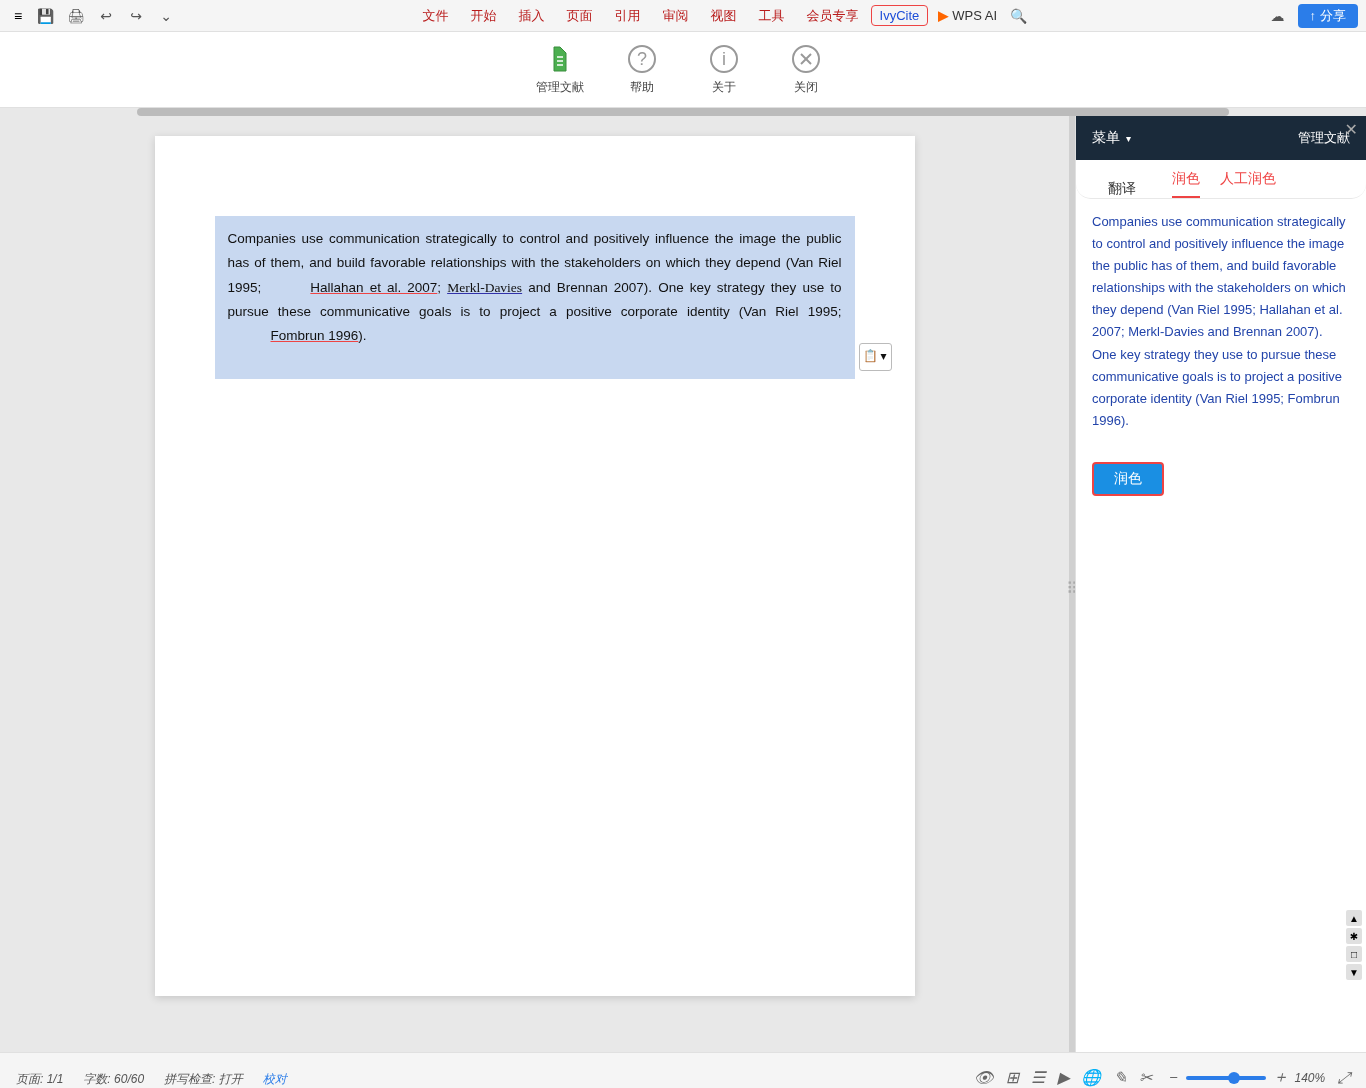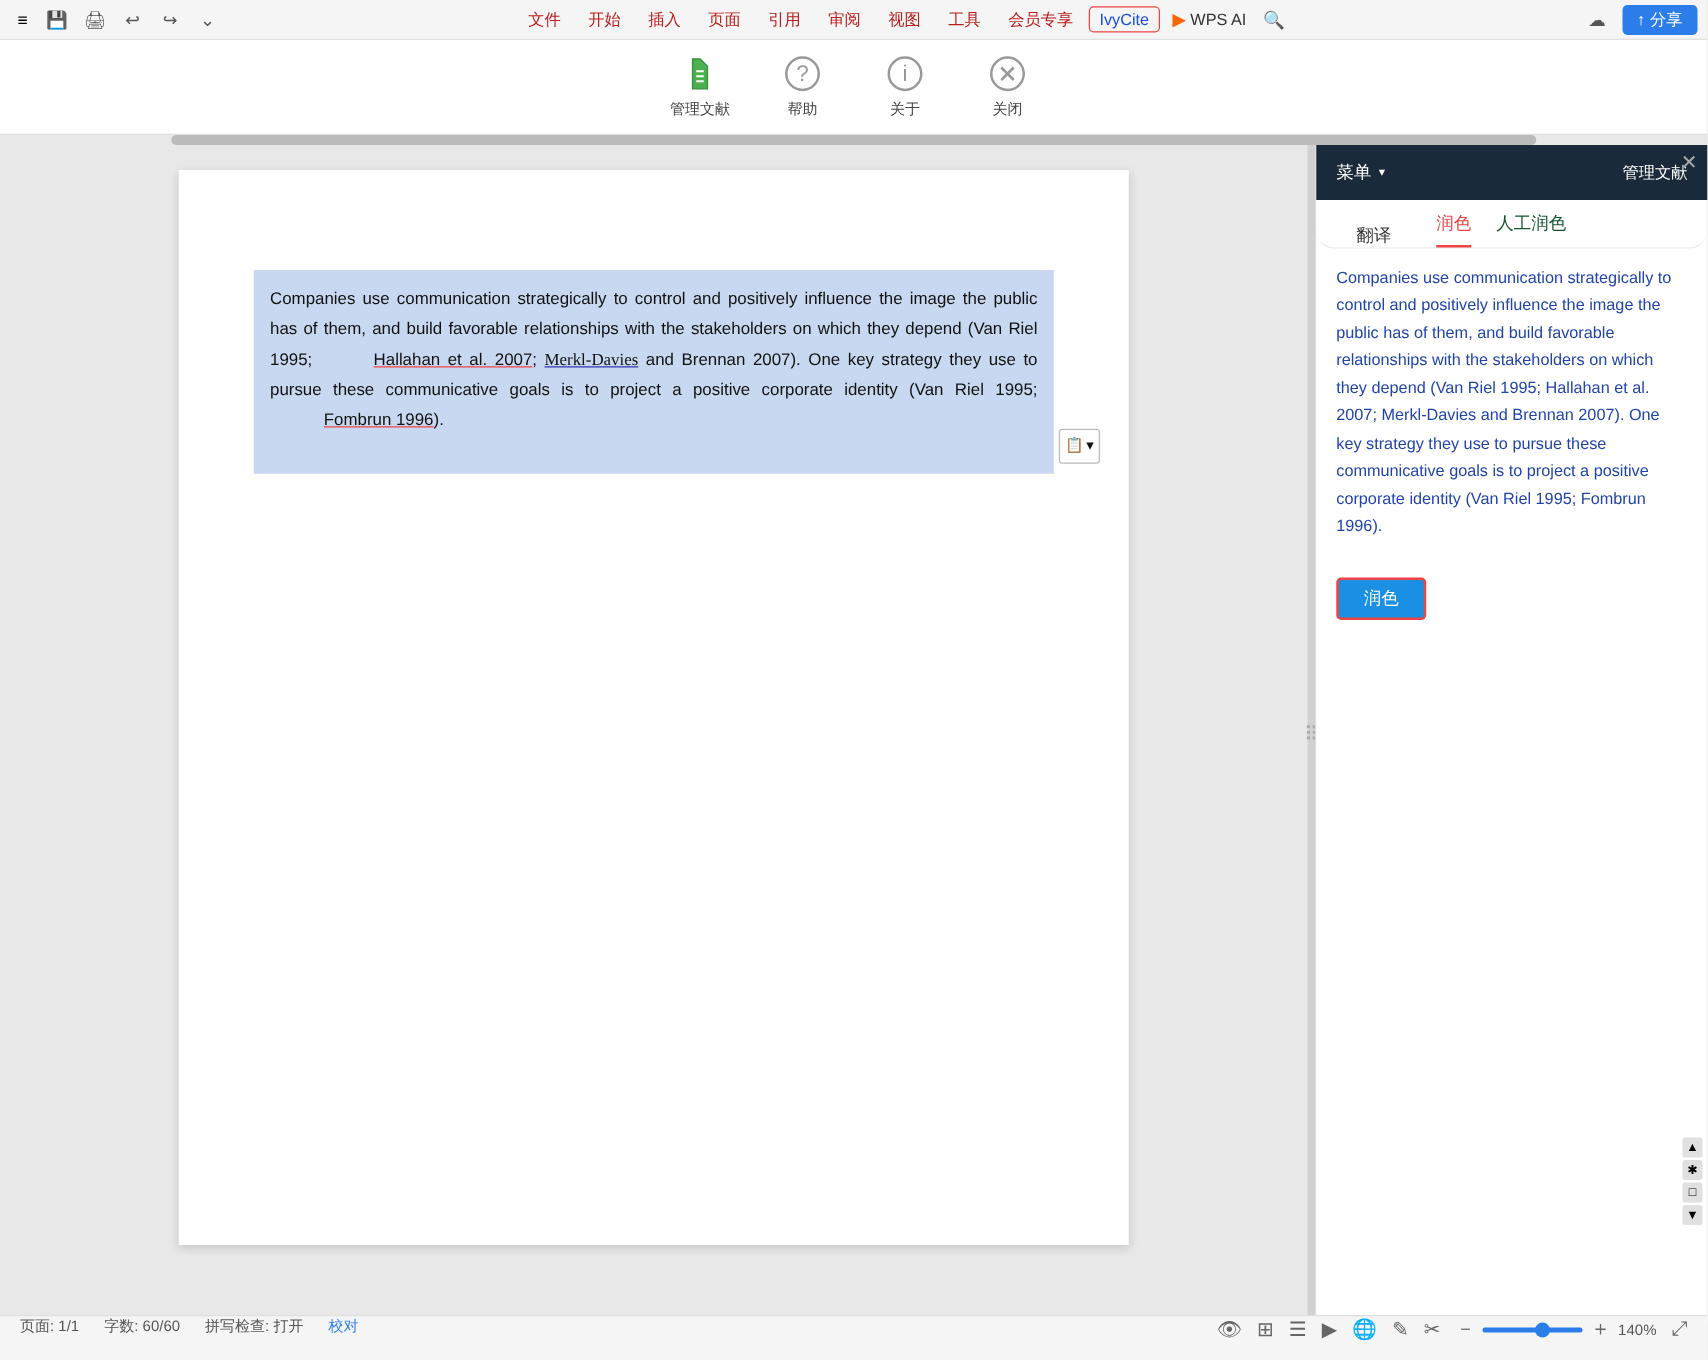--- a/index.html
+++ b/index.html
@@ -162,21 +162,21 @@
       justify-content: center;
     }
     .resize-handle::after {
       content: '⠿';
       color: #aaa;
       font-size: 16px;
     }
 
     
     .right-panel {
-      width: 314px;
+      width: 291px;
       background: white;
       border-left: 1px solid #e0e0e0;
       display: flex;
       flex-direction: column;
       position: relative;
     }
     .panel-header {
       background: #1a2a3a;
       height: 44px;
       display: flex;
@@ -204,21 +204,21 @@
       align-items: center;
       padding: 10px 16px 0;
       gap: 20px;
       border-bottom: 1px solid #e8e8e8;
       border-radius: 15px;
     }
     .panel-tab {
       font-size: 14px;
       padding-bottom: 8px;
       cursor: pointer;
-      color: #14532d;
+      color: #ef4444;
       border-bottom: 2px solid transparent;
     }
     .panel-tab.active {
       color: #e44;
       border-bottom: 2px solid #e44;
     }
     .panel-section-label {
       font-size: 14px;
       color: #333;
       padding: 10px 16px 0;
@@ -262,29 +262,30 @@
       display: flex; align-items: center; justify-content: center;
       border-radius: 2px;
     }
 
     
     .status-bar {
       height: 36px;
       background: #f5f5f5;
       border-top: 1px solid #e0e0e0;
       display: flex;
-      align-items: flex-start;
+      align-items: flex-end;
       padding: 0 16px;
       gap: 20px;
       font-size: 12px;
       color: #555;
       position: absolute;
       bottom: 0;
       left: 0;
       right: 0;
+      font-style: italic;
     }
     .status-right {
       margin-left: auto;
       display: flex;
       align-items: center;
       gap: 12px;
     }
     .zoom-control {
       display: flex;
       align-items: center;

